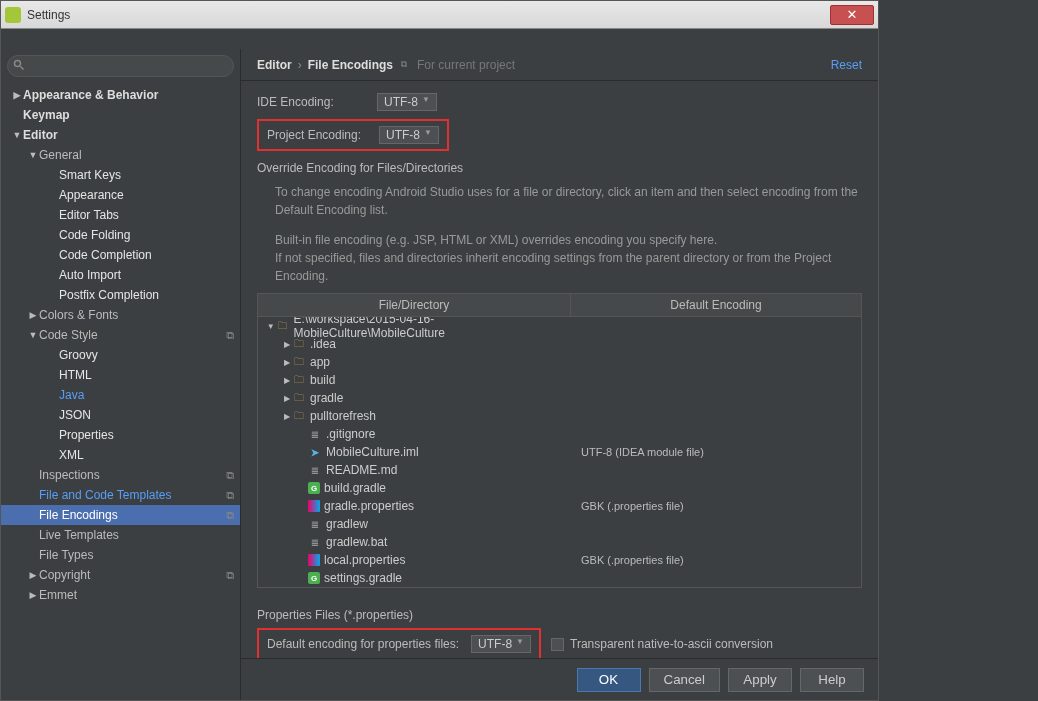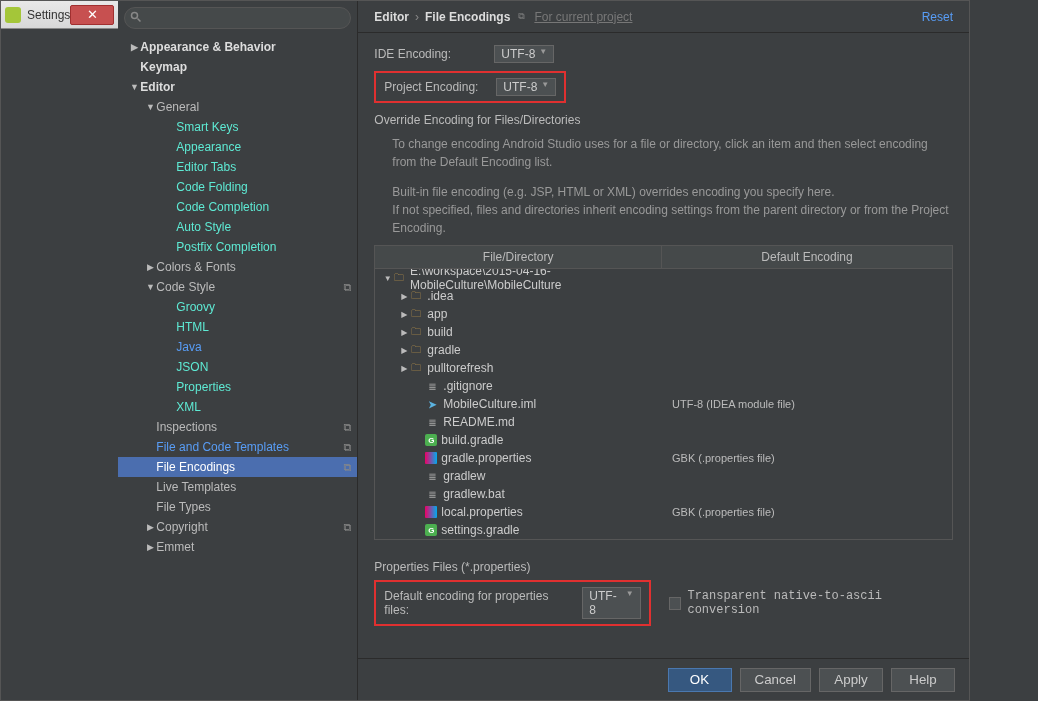--- a/index.html
+++ b/index.html
@@ -1,42 +1,42 @@
 <!DOCTYPE html>
 <html><head>
 <meta charset="utf-8">
 <style>
 * { box-sizing: border-box; margin: 0; padding: 0; }
 body { font-family: "Segoe UI", Arial, sans-serif; font-size: 12px; background: #3c3f41; color: #bbbbbb; overflow: hidden; }
-.window { width: 970px; height: 701px; background: #3c3f41; border: 1px solid #555; display: flex; flex-direction: row; }
+.window { width: 879px; height: 701px; background: #3c3f41; border: 1px solid #555; display: flex; flex-direction: column; gap: 20px; }
 .titlebar { height: 28px; background: linear-gradient(#e8e8e8, #d8d8d8); display: flex; align-items: center; padding: 0 4px; border-bottom: 1px solid #888; }
 .titlebar .ico { width: 16px; height: 16px; background: #a4c639; border-radius: 3px; margin-right: 6px; }
 .titlebar .title { color: #333; font-size: 12px; flex: 1; }
 .titlebar .close { width: 44px; height: 20px; background: #c75050; border-radius: 2px; color: #fff; text-align: center; line-height: 18px; font-size: 13px; cursor: pointer; border: 1px solid #a03030; }
 .body { flex: 1; display: flex; min-height: 0; }
 .sidebar { width: 240px; background: #3c3f41; border-right: 1px solid #2b2b2b; display: flex; flex-direction: column; }
 .search-wrap { padding: 6px; }
 .search { width: 100%; height: 22px; background: #45494a; border: 1px solid #555; border-radius: 11px; padding: 0 8px 0 24px; color: #bbb; outline: none; }
 .search-box { position: relative; }
 .search-ico { position: absolute; left: 12px; top: 10px; width: 12px; height: 12px; color: #888; }
 .tree { flex: 1; overflow-y: auto; padding: 2px 0; }
 .tree-row { display: flex; align-items: center; height: 20px; padding-right: 6px; cursor: pointer; white-space: nowrap; }
 .tree-row.sel { background: #4b6eaf; color: #fff; }
 .tree-row.blue { color: #589df6; }
 .tree-arrow { width: 12px; text-align: center; color: #bbb; font-size: 9px; display: inline-block; }
 .tree-label { flex: 1; }
 .tree-badge { color: #888; font-size: 11px; margin-left: 4px; }
 .d0 { padding-left: 10px; font-weight: bold; color: #ddd; }
 .d1 { padding-left: 26px; color: #bbb; }
-.d2 { padding-left: 46px; color: #5eead4; }
+.d2 { padding-left: 46px; color: #e5e5e5; }
 .content { flex: 1; display: flex; flex-direction: column; min-width: 0; }
 .crumb { height: 32px; display: flex; align-items: center; padding: 0 16px; border-bottom: 1px solid #2b2b2b; }
 .crumb .bc { color: #ddd; font-weight: bold; }
 .crumb .sep { color: #888; margin: 0 6px; }
-.crumb .note { color: #777; margin-left: 8px; text-decoration: underline; }
+.crumb .note { color: #777; margin-left: 8px; }
 .crumb .reset { margin-left: auto; color: #589df6; cursor: pointer; }
 .panel { flex: 1; padding: 12px 16px; overflow: auto; }
 .form-row { display: flex; align-items: center; margin-bottom: 8px; }
 .form-row .lbl { width: 120px; color: #bbb; }
 .dropdown { background: #4c5052; border: 1px solid #666; padding: 1px 6px; color: #ccc; cursor: pointer; display: inline-flex; align-items: flex-start; min-width: 56px; }
 .dropdown .dd-arrow { margin-left: 4px; font-size: 8px; color: #999; }
 .redbox { border: 2px solid #e03030; padding: 5px 8px; display: inline-flex; align-items: center; }
 .section-hdr { color: #bbb; margin: 10px 0 6px; }
 .helptext { color: #999; margin: 8px 0 8px 18px; line-height: 1.5; }
 .tbl { border: 1px solid #555; margin-top: 8px; }
@@ -114,21 +114,21 @@
           <div class="tree-row d2">
             <span class="tree-arrow"></span>
             <span class="tree-label">Code Folding</span>
           </div>
           <div class="tree-row d2">
             <span class="tree-arrow"></span>
             <span class="tree-label">Code Completion</span>
           </div>
           <div class="tree-row d2">
             <span class="tree-arrow"></span>
-            <span class="tree-label">Auto Style</span>
+            <span class="tree-label">Auto Import</span>
           </div>
           <div class="tree-row d2">
             <span class="tree-arrow"></span>
             <span class="tree-label">Postfix Completion</span>
           </div>
           <div class="tree-row d1">
             <span class="tree-arrow">▶</span>
             <span class="tree-label">Colors &amp; Fonts</span>
           </div>
           <div class="tree-row d1">
@@ -356,21 +356,21 @@
         </div>
         <div class="section-hdr" style="margin-top:20px;">Properties Files (*.properties)</div>
         <div style="display:flex;align-items:center;margin-top:6px;">
           <span class="redbox">
             <span style="margin-right:12px;">Default encoding for properties files:</span>
             <span class="dropdown">
               <span>UTF-8</span>
               <span class="dd-arrow">▼</span>
             </span>
           </span>
-          <span style="margin-left:18px; display:flex; align-items:center;font-family:Liberation Mono, monospace;">
+          <span style="margin-left:10px; display:flex; align-items:center;">
             <span class="checkbox"></span>
             <span>Transparent native-to-ascii conversion</span>
           </span>
         </div>
       </div>
       <div class="footer">
         <button class="btn primary">OK</button>
         <button class="btn">Cancel</button>
         <button class="btn">Apply</button>
         <button class="btn">Help</button>

